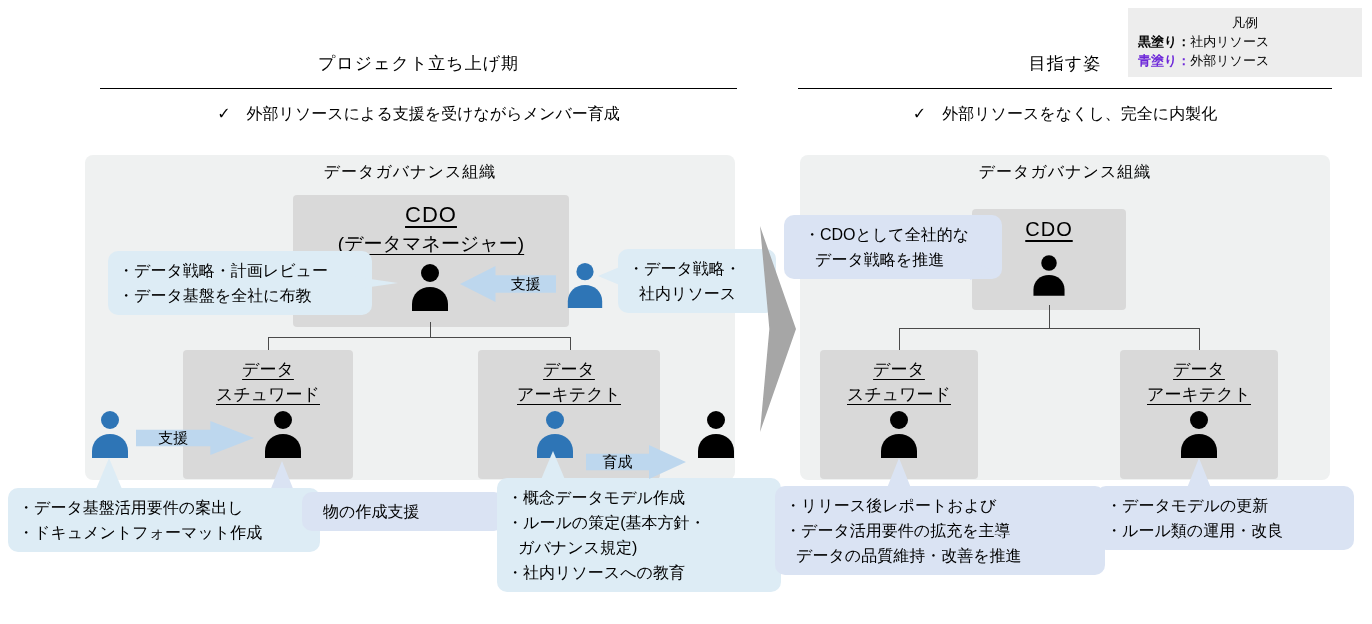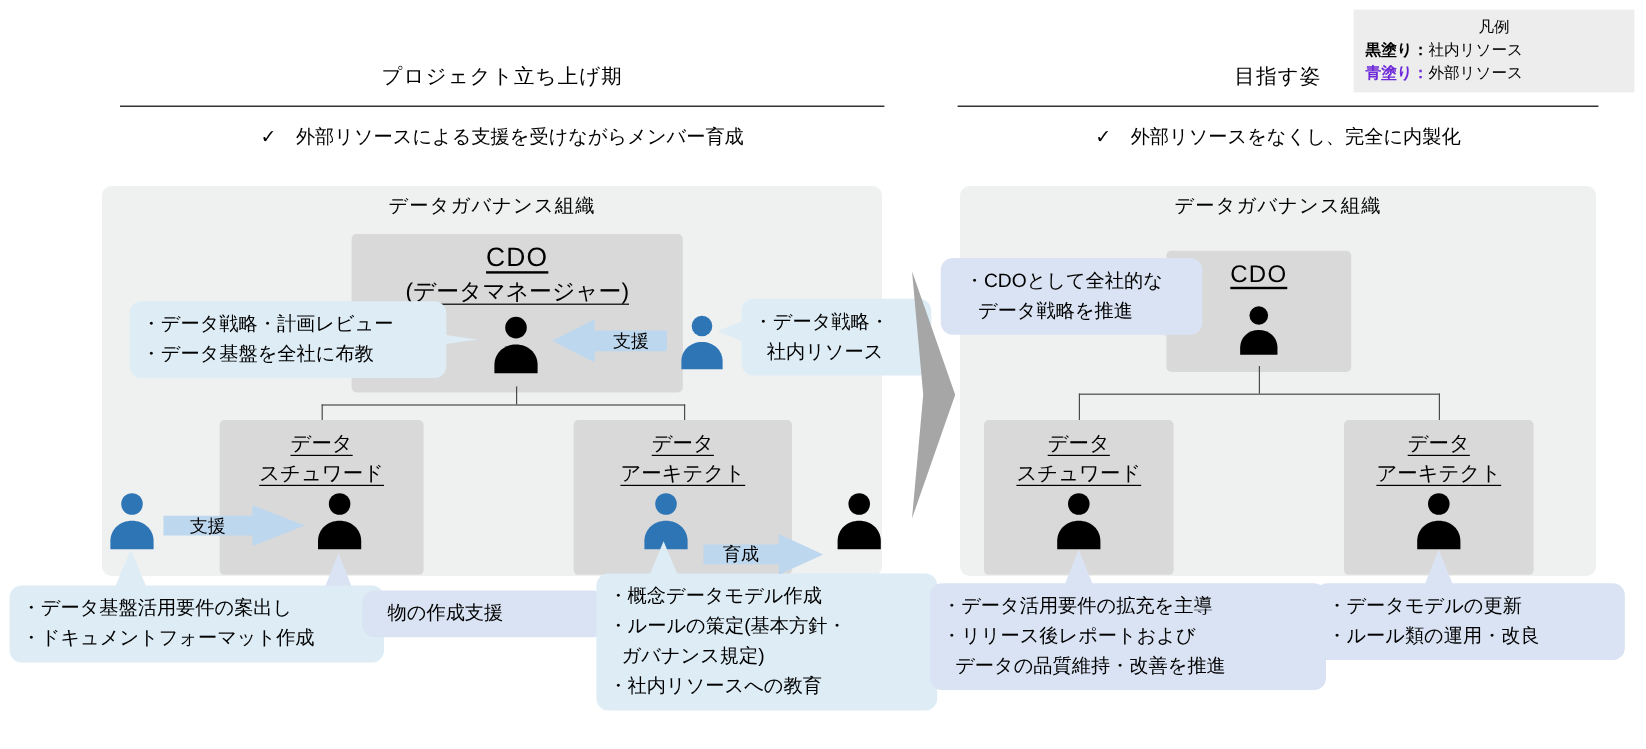--- a/index.html
+++ b/index.html
@@ -232,20 +232,20 @@
   <svg viewBox="0 0 44 48">
       <circle cx="22" cy="10" r="9"></circle>
       <path d="M4 48 v-7 c0 -10 8 -17 18 -17 c10 0 18 7 18 17 v7 z"></path>
     </svg>
 </div>
 
 <div class="abs tail tail-up-lav" style="left:887px;top:458px;"></div>
 <div class="abs tail tail-up-lav" style="left:1187px;top:458px;"></div>
 
 <div class="abs callout lav" style="left:775px;top:486px;width:310px;">
+  <div>・リリース後レポートおよび</div>
   <div>・データ活用要件の拡充を主導</div>
-  <div>・リリース後レポートおよび</div>
   <div class="cont">データの品質維持・改善を推進</div>
 </div>
 <div class="abs callout lav" style="left:1096px;top:486px;width:238px;">
   <div>・データモデルの更新</div>
   <div>・ルール類の運用・改良</div>
 </div>
 
 </body></html>

